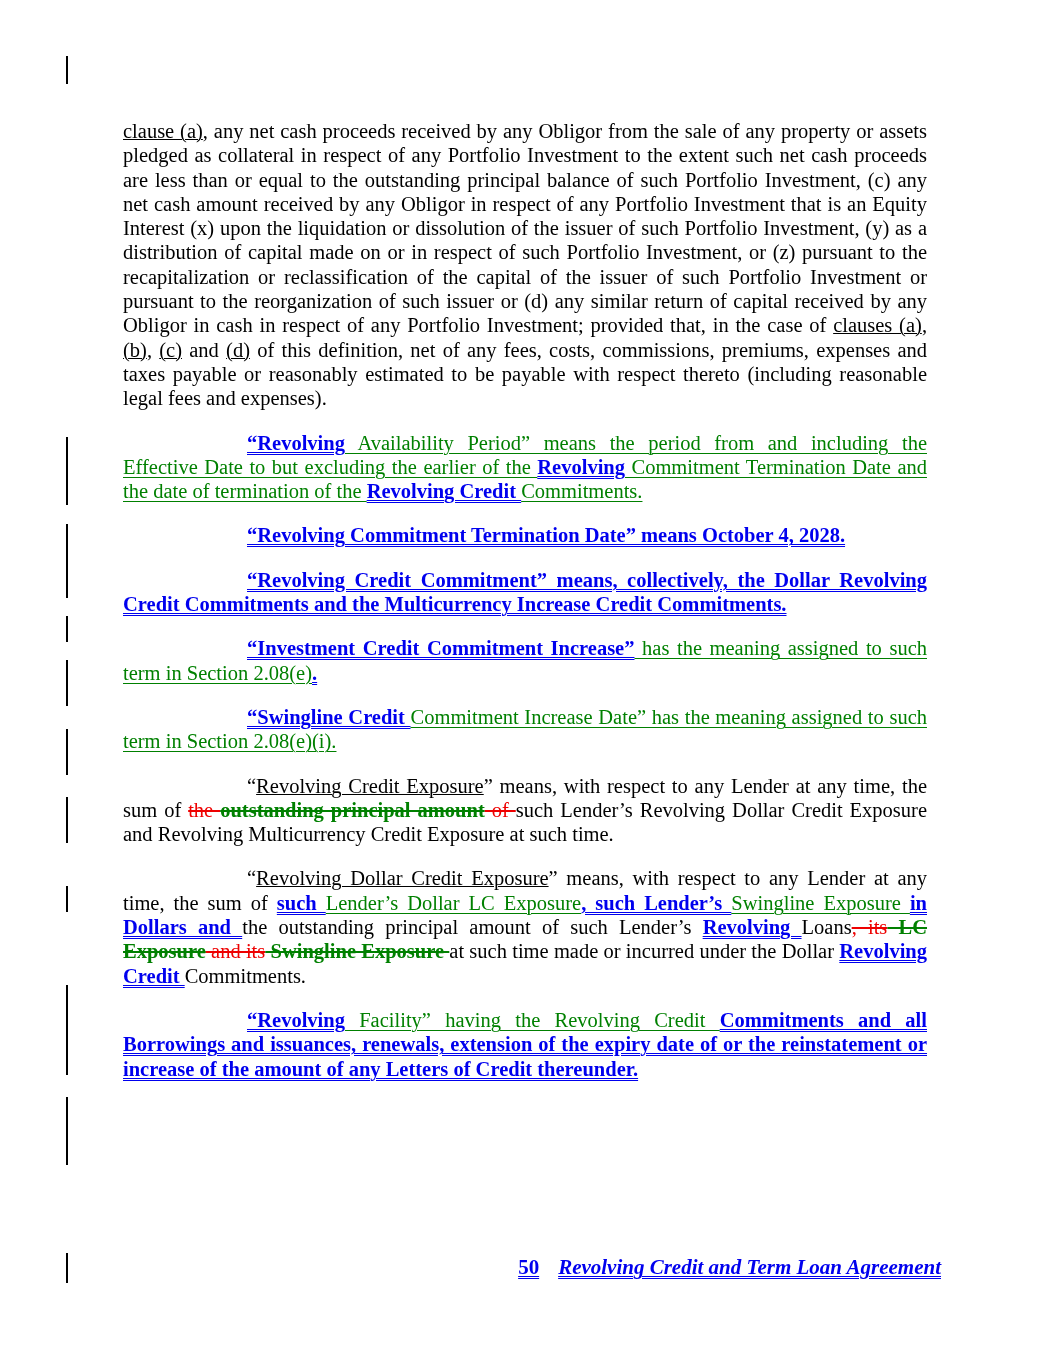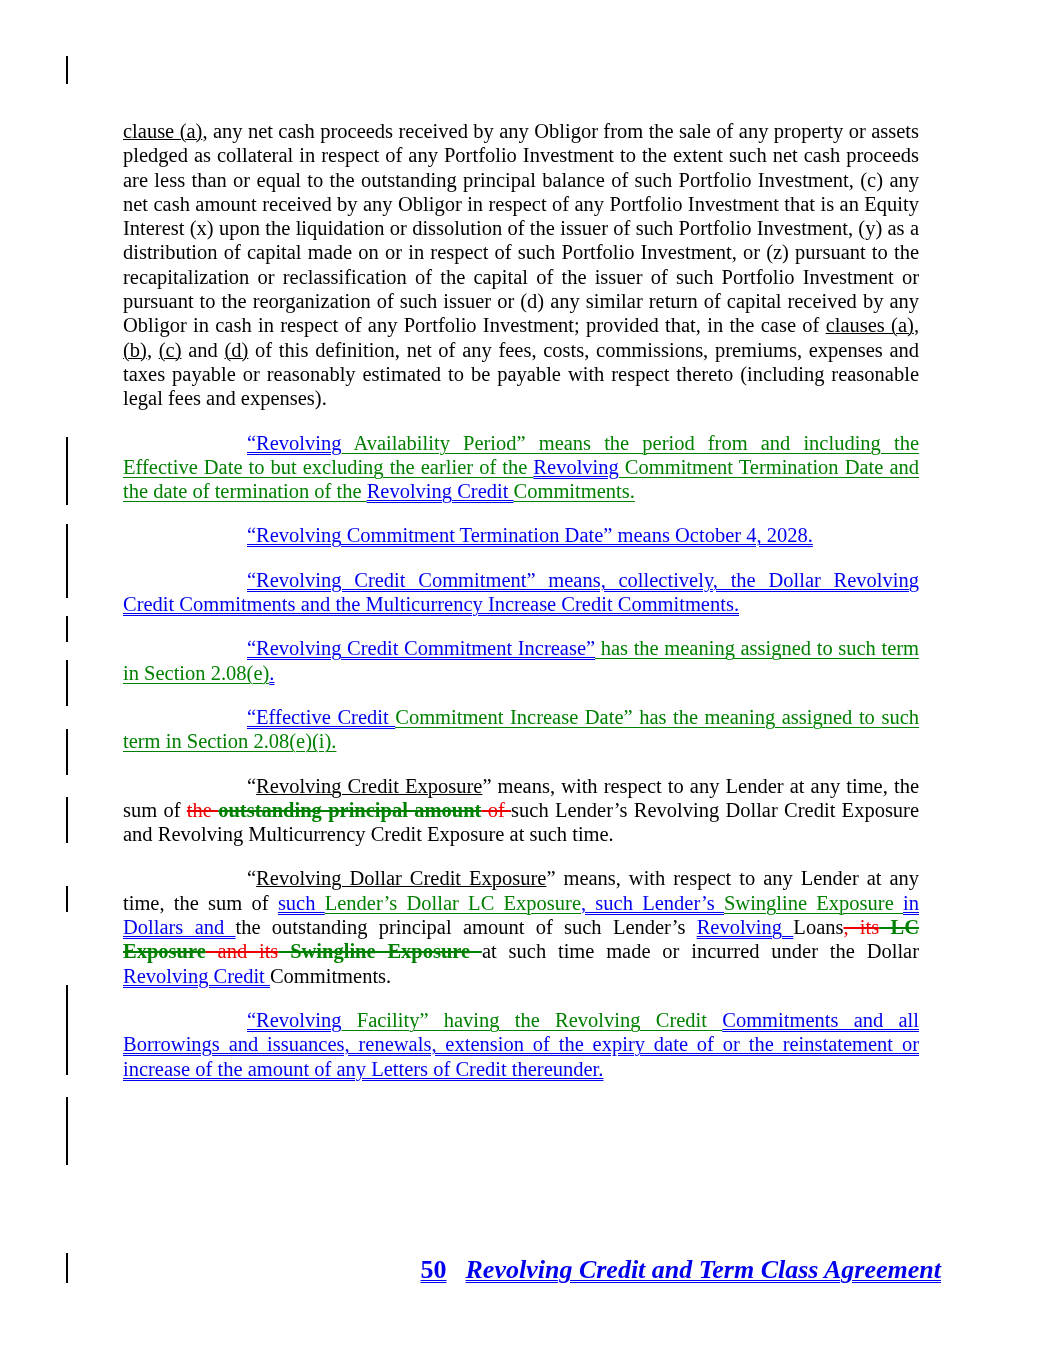--- a/index.html
+++ b/index.html
@@ -25,49 +25,49 @@
     position: absolute;
     left: 123px;
     top: 119px;
     width: 804px;
     font-size: 20.5px;
     line-height: 24.3px;
     color: #000000;
   }
   p.para {
     text-align: justify;
-    margin: 0 8px 20px 0;
+    margin: 0 0 20px 0;
   }
   p.para.indent { text-indent: 124px; }
   
   .r-black { color: var(--ink); }
   .r-black-u { color: var(--ink); text-decoration: underline; text-decoration-thickness: 1px; }
   .r-green {
     color: var(--ins-green);
     text-decoration: underline;
     text-decoration-thickness: 1px;
     text-underline-offset: 3px;
   }
   .r-blue {
     color: var(--ins-blue);
-    font-weight: normal;
+    font-weight: bold;
     text-decoration: underline double;
     text-decoration-thickness: 1px;
     text-underline-offset: 2px;
   }
   .r-red-strike { color: var(--del-red); text-decoration: line-through; text-decoration-thickness: 1.5px; }
   .r-green-strike { color: var(--ins-green); text-decoration: line-through; text-decoration-thickness: 1.5px; font-weight: bold; }
   #footer {
     position: absolute;
     top: 1255px;
     right: 114px;
     display: flex;
     align-items: baseline;
     gap: 19px;
-    font-size: 26px;
+    font-size: 21px;
     font-weight: bold;
     color: var(--ins-blue);
   }
   #footer .page-num {
     text-decoration: underline double;
     text-decoration-thickness: 1px;
     text-underline-offset: 2px;
   }
   #footer .doc-title {
     font-style: italic;
@@ -93,25 +93,25 @@
       <div style="top: 985px; height: 90px; background: rgb(0, 0, 0);"></div>
       <div style="top: 1097px; height: 68px; background: rgb(0, 0, 0);"></div>
       <div style="top: 1253px; height: 30px; background: rgb(0, 0, 0);"></div>
     </div>
 
   <div id="doc-body">
       <p class="para"><span class="r-black-u">clause (a)</span><span class="r-black">, any net cash proceeds received by any Obligor from the sale of any property or assets pledged as collateral in respect of any Portfolio Investment to the extent such net cash proceeds are less than or equal to the outstanding principal balance of such Portfolio Investment, (c) any net cash amount received by any Obligor in respect of any Portfolio Investment that is an Equity Interest (x) upon the liquidation or dissolution of the issuer of such Portfolio Investment, (y) as a distribution of capital made on or in respect of such Portfolio Investment, or (z) pursuant to the recapitalization or reclassification of the capital of the issuer of such Portfolio Investment or pursuant to the reorganization of such issuer or (d) any similar return of capital received by any Obligor in cash in respect of any Portfolio Investment; provided that, in the case of </span><span class="r-black-u">clauses (a)</span><span class="r-black">, </span><span class="r-black-u">(b)</span><span class="r-black">, </span><span class="r-black-u">(c)</span><span class="r-black"> and </span><span class="r-black-u">(d)</span><span class="r-black"> of this definition, net of any fees, costs, commissions, premiums, expenses and taxes payable or reasonably estimated to be payable with respect thereto (including reasonable legal fees and expenses).</span></p>
       <p class="para indent"><span class="r-blue">“Revolving</span><span class="r-green"> Availability Period” means the period from and including the Effective Date to but excluding the earlier of the </span><span class="r-blue">Revolving</span><span class="r-green"> Commitment Termination Date and the date of termination of the </span><span class="r-blue">Revolving Credit </span><span class="r-green">Commitments.</span></p>
       <p class="para indent"><span class="r-blue">“Revolving Commitment Termination Date” means October 4, 2028.</span></p>
       <p class="para indent"><span class="r-blue">“Revolving Credit Commitment” means, collectively, the Dollar Revolving Credit Commitments and the Multicurrency Increase Credit Commitments.</span></p>
-      <p class="para indent"><span class="r-blue">“Revolving Credit Commitment Increase”</span><span class="r-green"> has the meaning assigned to such term in Section 2.08(e)</span><span class="r-blue">.</span></p>
-      <p class="para indent"><span class="r-blue">“Effective Credit </span><span class="r-green">Commitment Increase Date” has the meaning assigned to such term in Section 2.08(e)(i).</span></p>
+      <p class="para indent"><span class="r-blue">“Investment Credit Commitment Increase”</span><span class="r-green"> has the meaning assigned to such term in Section 2.08(e)</span><span class="r-blue">.</span></p>
+      <p class="para indent"><span class="r-blue">“Swingline Credit </span><span class="r-green">Commitment Increase Date” has the meaning assigned to such term in Section 2.08(e)(i).</span></p>
       <p class="para indent"><span class="r-black">“</span><span class="r-black-u">Revolving Credit Exposure</span><span class="r-black">” means, with respect to any Lender at any time, the sum of </span><span class="r-red-strike">the </span><span class="r-green-strike">outstanding principal amount</span><span class="r-red-strike"> of </span><span class="r-black">such Lender’s Revolving Dollar Credit Exposure and Revolving Multicurrency Credit Exposure at such time.</span></p>
       <p class="para indent"><span class="r-black">“</span><span class="r-black-u">Revolving Dollar Credit Exposure</span><span class="r-black">” means, with respect to any Lender at any time, the sum of </span><span class="r-blue">such </span><span class="r-green">Lender’s Dollar LC Exposure</span><span class="r-blue">, such Lender’s </span><span class="r-green">Swingline Exposure </span><span class="r-blue">in Dollars and </span><span class="r-black">the outstanding principal amount of such Lender’s </span><span class="r-blue">Revolving </span><span class="r-black">Loans</span><span class="r-red-strike">, its</span><span class="r-green-strike"> LC Exposure</span><span class="r-red-strike"> and its</span><span class="r-green-strike"> Swingline Exposure </span><span class="r-black"> at such time made or incurred under the Dollar </span><span class="r-blue">Revolving Credit </span><span class="r-black">Commitments.</span></p>
       <p class="para indent"><span class="r-blue">“Revolving</span><span class="r-green"> Facility” having the Revolving Credit </span><span class="r-blue">Commitments and all Borrowings and issuances, renewals, extension of the expiry date of or the reinstatement or increase of the amount of any Letters of Credit thereunder.</span></p>
     </div>
 
   <div id="footer">
     <span class="page-num">50</span>
-    <span class="doc-title">Revolving Credit and Term Class Agreement</span>
+    <span class="doc-title">Revolving Credit and Term Loan Agreement</span>
   </div>
 
 </div>
 
 </body></html>

